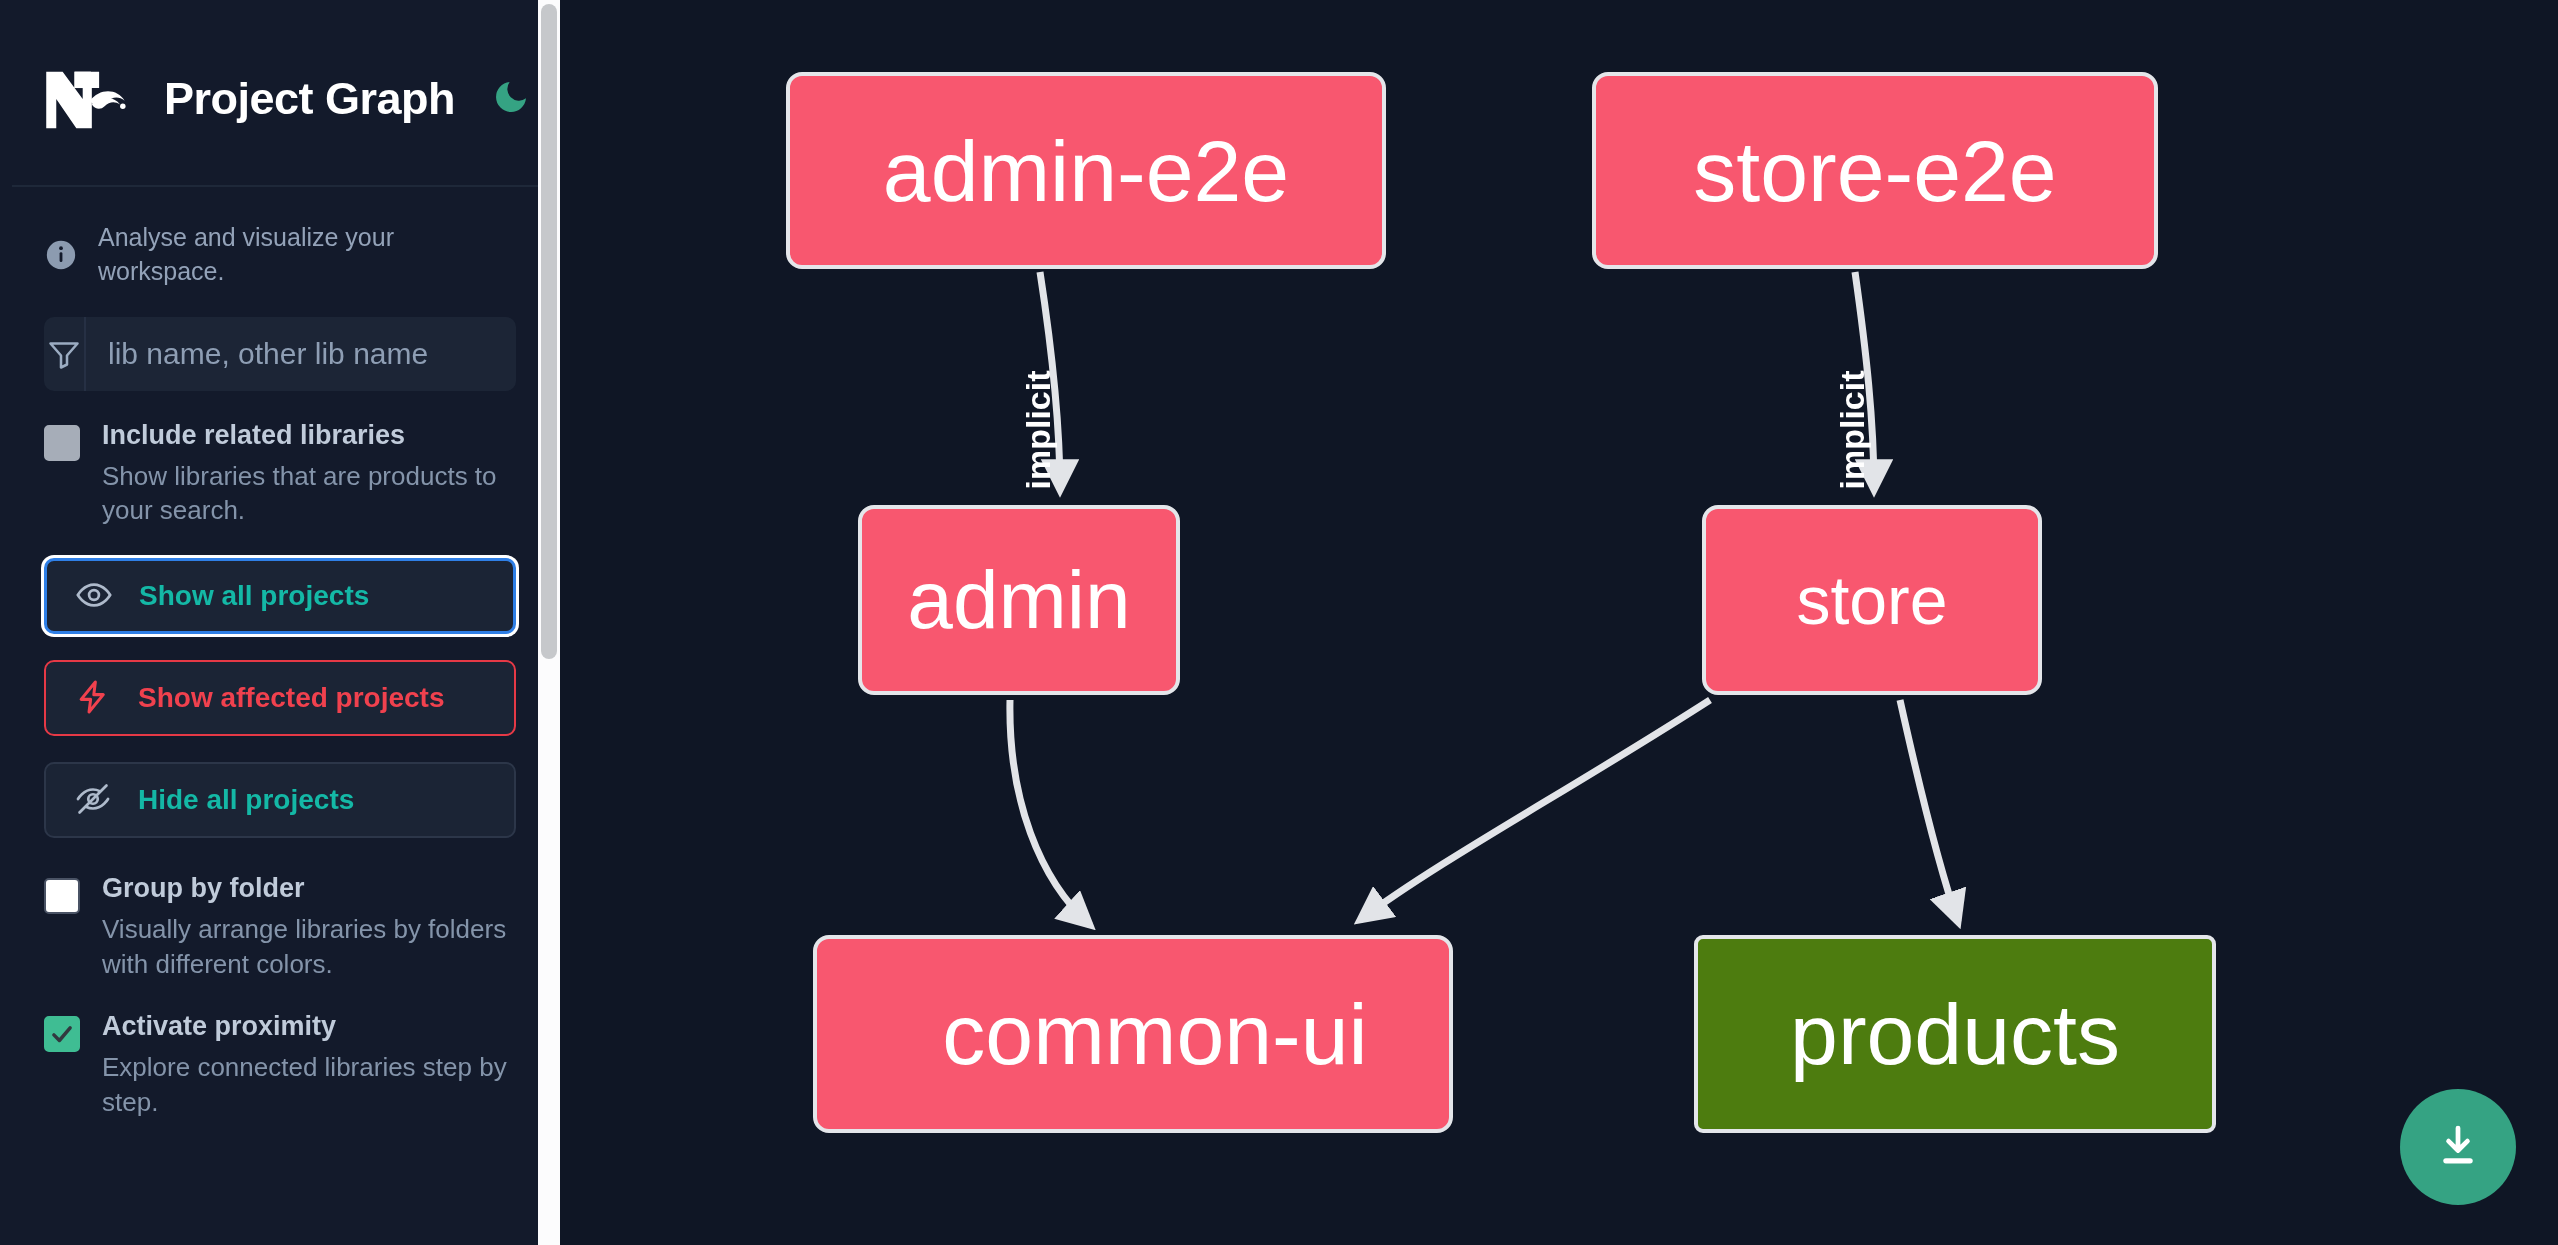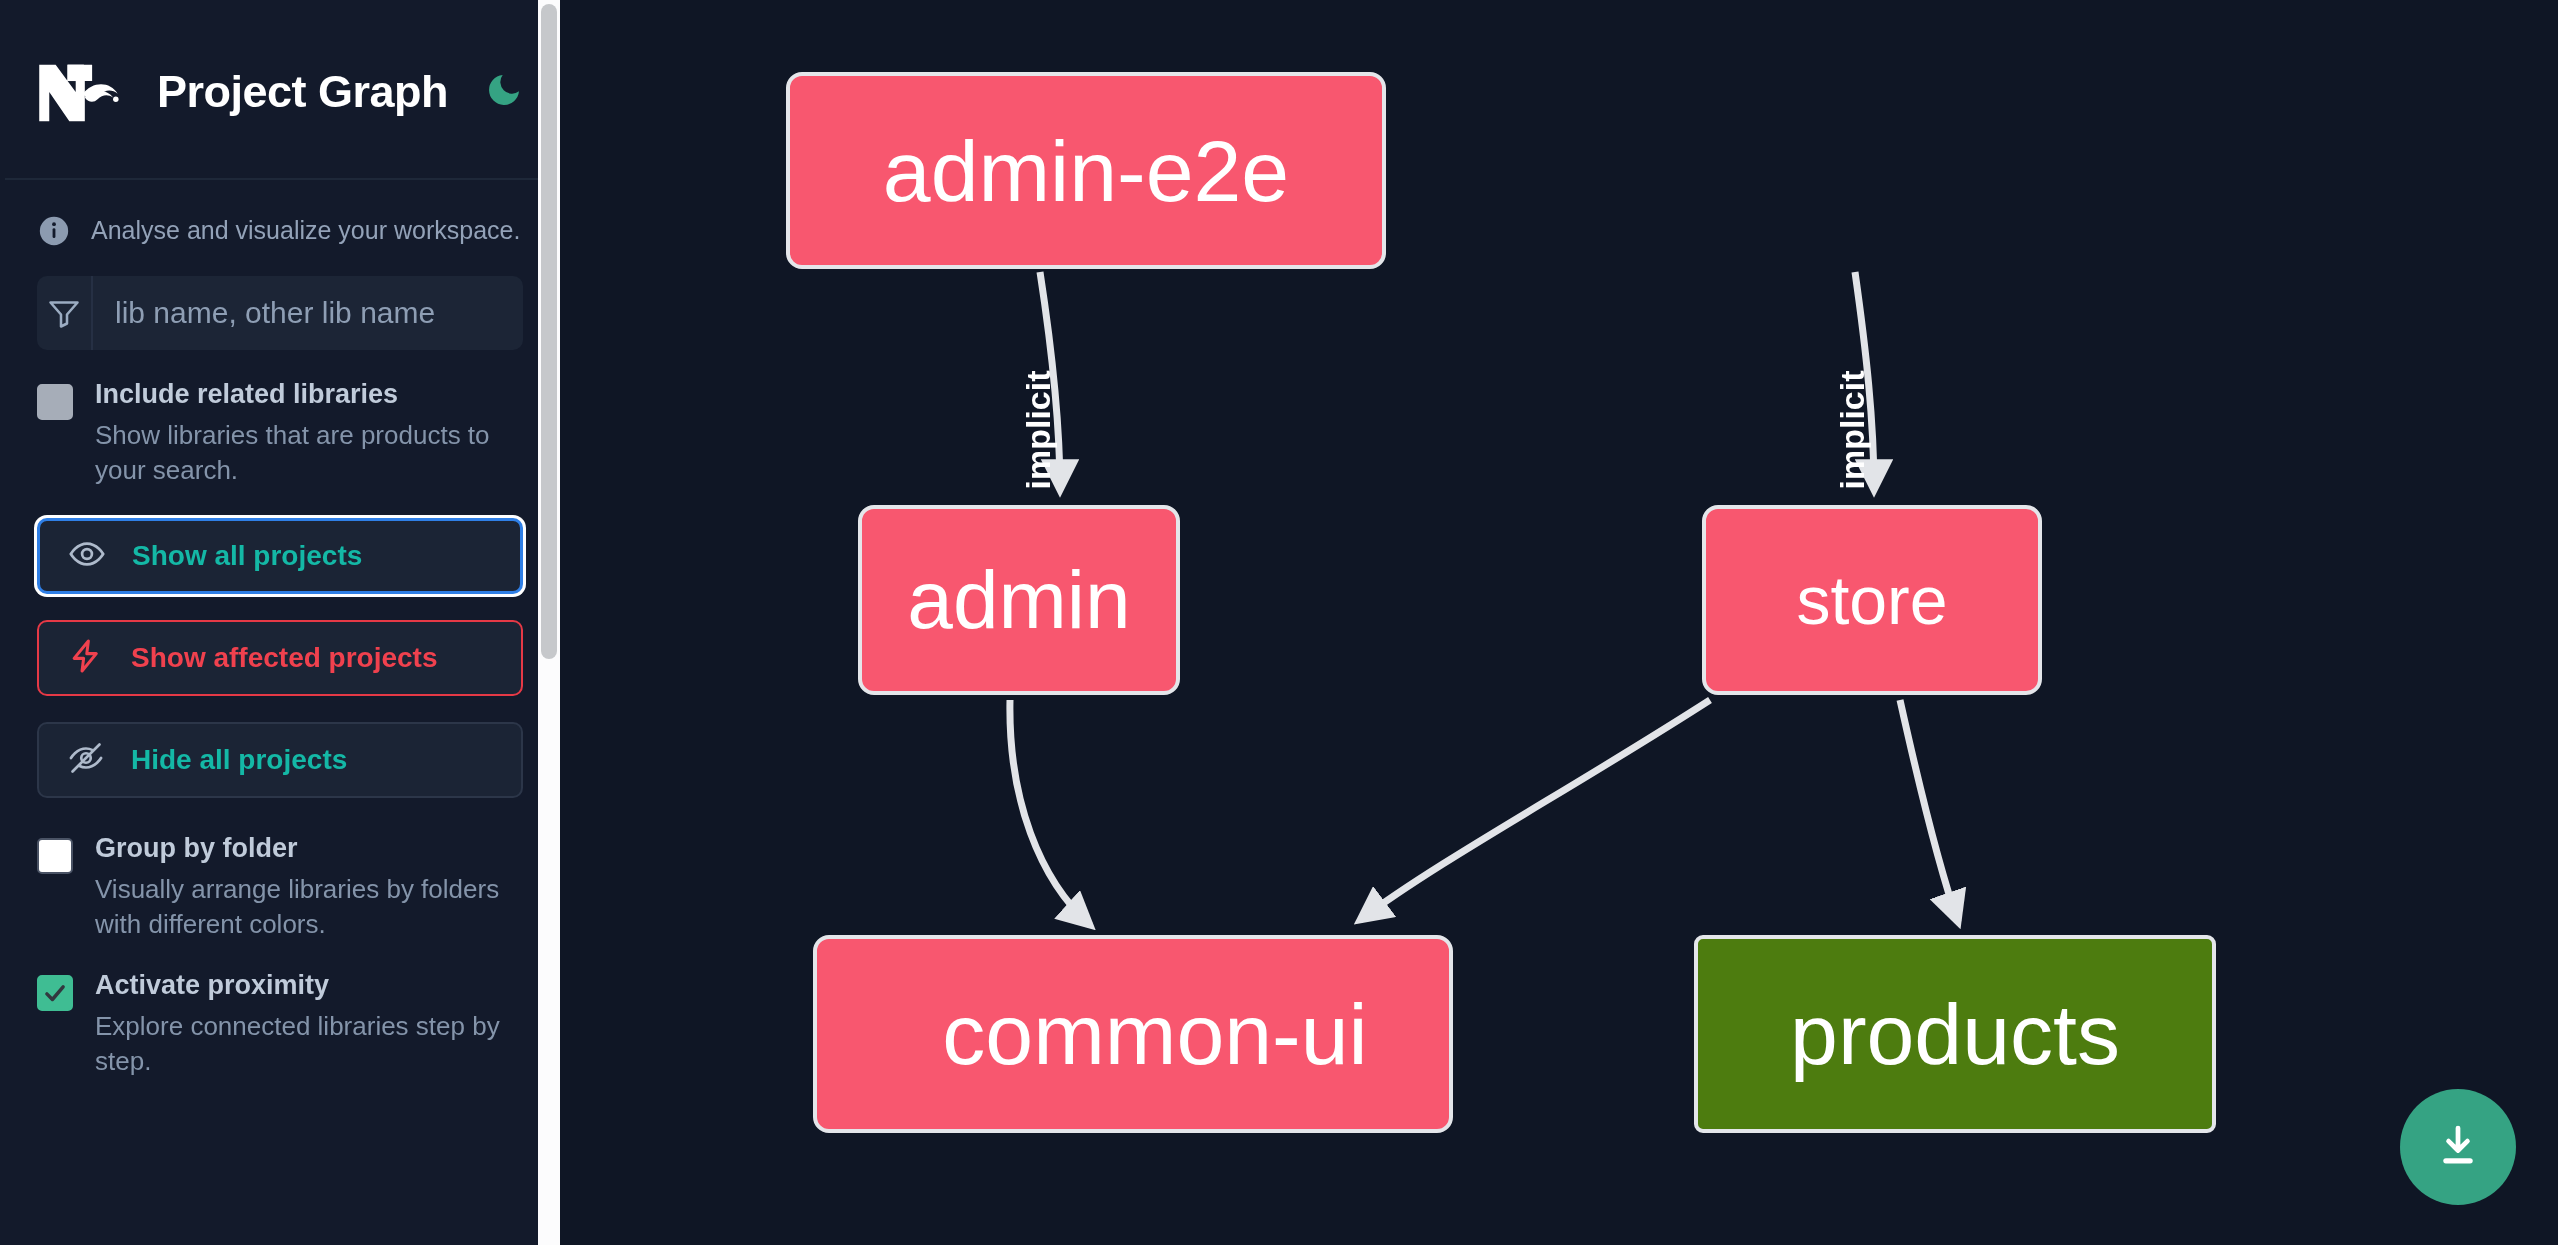--- a/index.html
+++ b/index.html
@@ -12,21 +12,21 @@
   #app { position: relative; width: 2558px; height: 1245px; display: flex; }
 
   
   .sidebar {
     position: relative;
     width: 560px; height: 1245px;
     background: #131a2b;
     flex: 0 0 560px;
     overflow: hidden;
   }
-  .sidebar-inner { width: 560px; padding: 5px; }
+  .sidebar-inner { width: 560px; padding: 12px; }
 
   .brand-row {
     height: 175px;
     display: flex; align-items: center;
     padding: 0 32px;
     border-bottom: 2px solid #1e2839;
     gap: 0;
   }
   .nx-logo { width: 92px; height: 62px; flex: 0 0 92px; }
   .brand-title {
@@ -311,20 +311,23 @@
       <g fill="#ffffff" font-family="Liberation Sans, sans-serif" font-size="34" font-weight="700">
         <text transform="translate(490,430) rotate(-90)" text-anchor="middle">implicit</text>
         <text transform="translate(1304,430) rotate(-90)" text-anchor="middle">implicit</text>
       </g>
     </svg>
 
     <div class="node" style="left:190px;top:72px;width:600px;height:197px;background:#f8576f;margin-left:36px;">
       <span class="node-label" style="font-size:86px">admin-e2e</span>
     </div>
 
+    <div class="node" style="left:1032px;top:72px;width:566px;height:197px;background:#f8576f;">
+      <span class="node-label" style="font-size:86px">store-e2e</span>
+    </div>
 
     <div class="node" style="left:298px;top:505px;width:322px;height:190px;background:#f8576f;">
       <span class="node-label" style="font-size:82px">admin</span>
     </div>
 
     <div class="node" style="left:1142px;top:505px;width:340px;height:190px;background:#f8576f;">
       <span class="node-label" style="font-size:68px">store</span>
     </div>
 
     <div class="node" style="left:253px;top:935px;width:640px;height:198px;background:#f8576f;padding-left:44px;">

